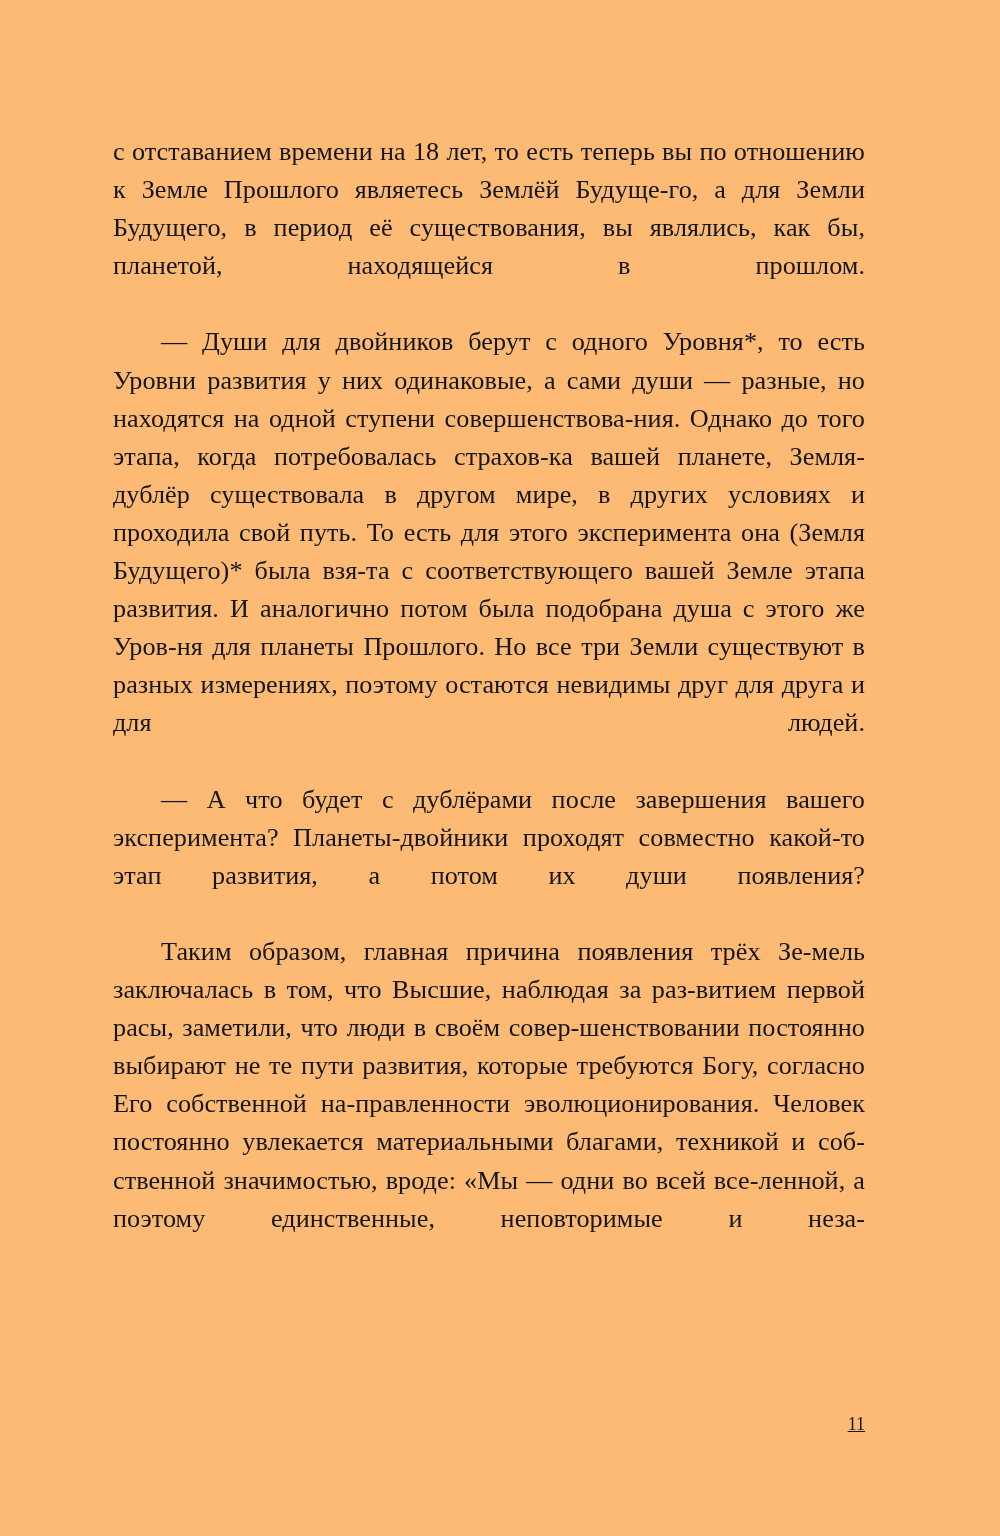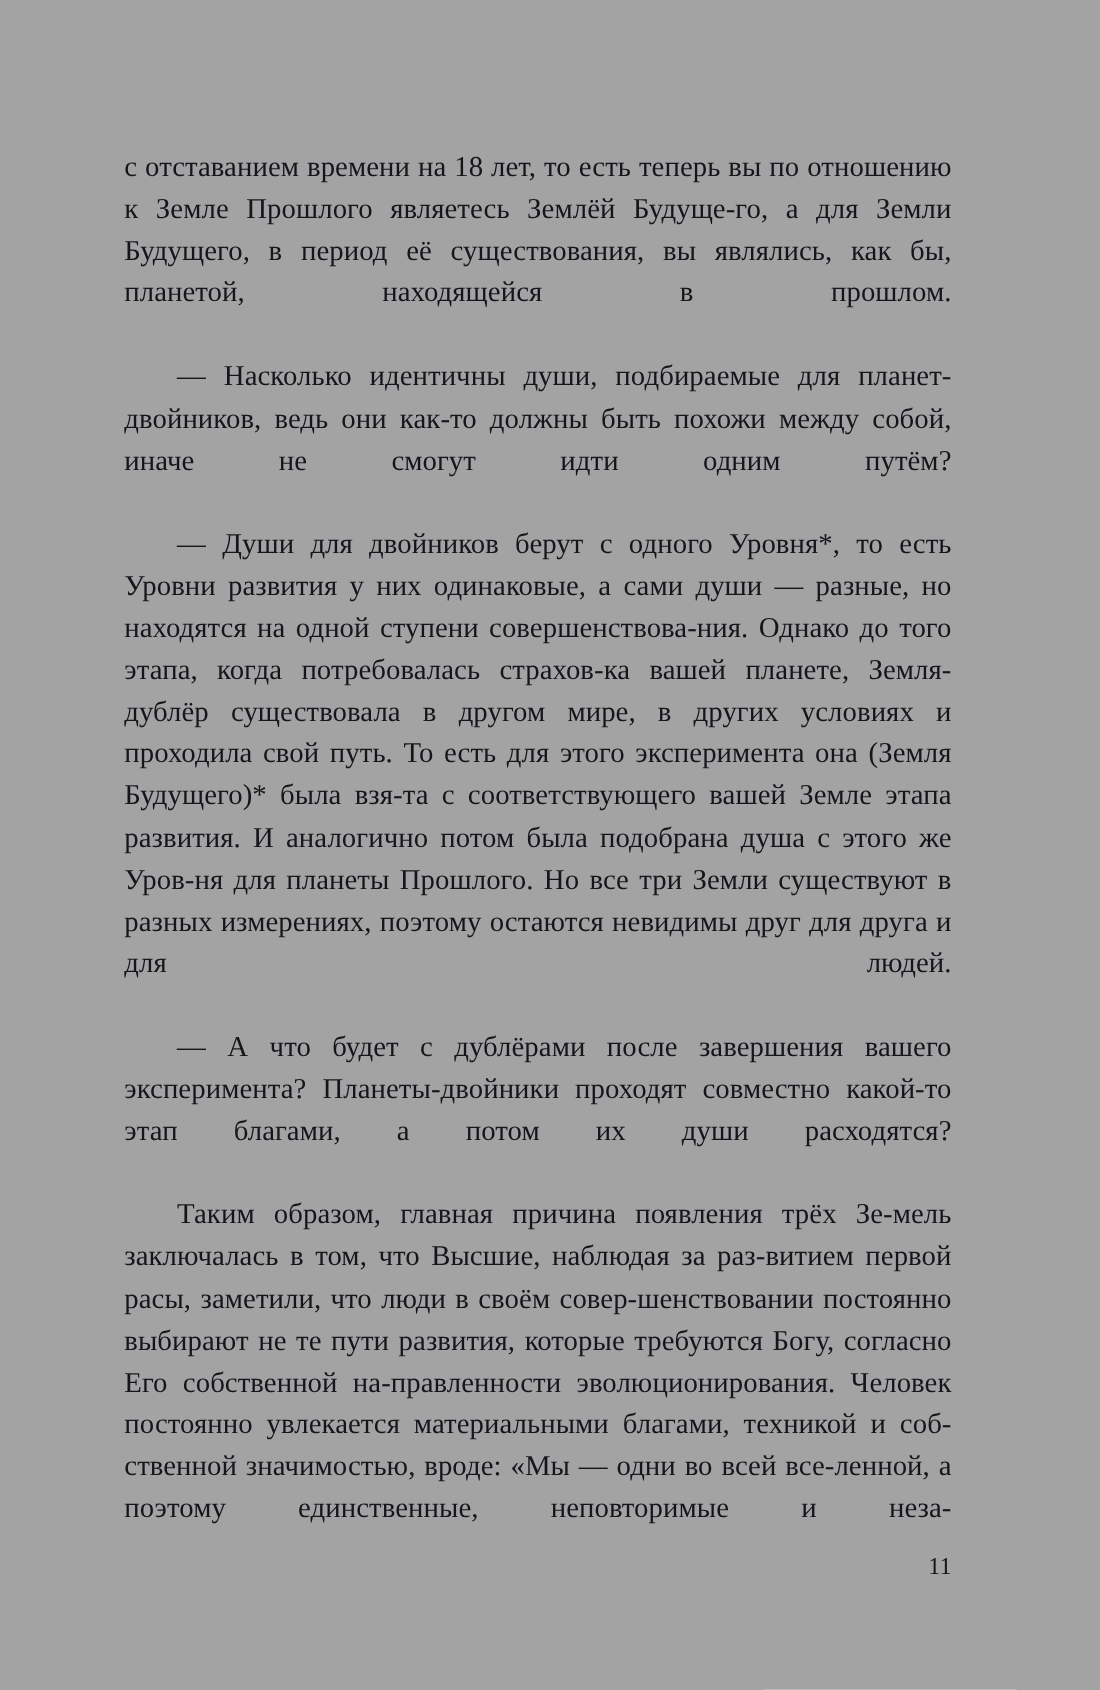--- a/index.html
+++ b/index.html
@@ -14,21 +14,21 @@
     font-family: "Liberation Serif", "DejaVu Serif", serif;
     color: #14161c;
     overflow: hidden;
   }
 
   .page {
     position: relative;
     box-sizing: border-box;
     width: 1000px;
     height: 1536px;
-    background: #a3a3a3;
+    background: #fdba74;
     padding: 0;
   }
 
   .text-block {
     position: absolute;
     left: 113px;
     top: 133px;
     width: 752px;
   }
 
@@ -57,39 +57,39 @@
     display: inline-block;
     width: 100%;
   }
 
   .page-number {
     position: absolute;
     left: 113px;
     top: 1409px;
     width: 752px;
     text-align: right;
-    font-size: 22px;
+    font-size: 18px;
     line-height: 30px;
     color: #14161c;
+    text-decoration: underline;
   }
 </style>
 </head>
 <body>
 
 <div class="page">
 
   <div class="text-block">
 
     <p class="para continuation">с отставанием времени на 18 лет, то есть теперь вы по отношению к Земле Прошлого являетесь Землёй Будуще-го, а для Земли Будущего, в период её существования, вы являлись, как бы, планетой, находящейся в прошлом.</p>
 
-    <p class="para">— Насколько идентичны души, подбираемые для планет-двойников, ведь они как-то должны быть похожи между собой, иначе не смогут идти одним путём?</p>
 
     <p class="para">— Души для двойников берут с одного Уровня*, то есть Уровни развития у них одинаковые, а сами души — разные, но находятся на одной ступени совершенствова-ния. Однако до того этапа, когда потребовалась страхов-ка вашей планете, Земля-дублёр существовала в другом мире, в других условиях и проходила свой путь. То есть для этого эксперимента она (Земля Будущего)* была взя-та с соответствующего вашей Земле этапа развития. И аналогично потом была подобрана душа с этого же Уров-ня для планеты Прошлого. Но все три Земли существуют в разных измерениях, поэтому остаются невидимы друг для друга и для людей.</p>
 
-    <p class="para">— А что будет с дублёрами после завершения вашего эксперимента? Планеты-двойники проходят совместно какой-то этап благами, а потом их души расходятся?</p>
+    <p class="para">— А что будет с дублёрами после завершения вашего эксперимента? Планеты-двойники проходят совместно какой-то этап развития, а потом их души появления?</p>
 
 
     <p class="para">Таким образом, главная причина появления трёх Зе-мель заключалась в том, что Высшие, наблюдая за раз-витием первой расы, заметили, что люди в своём совер-шенствовании постоянно выбирают не те пути развития, которые требуются Богу, согласно Его собственной на-правленности эволюционирования. Человек постоянно увлекается материальными благами, техникой и соб-ственной значимостью, вроде: «Мы — одни во всей все-ленной, а поэтому единственные, неповторимые и неза-</p>
 
   </div>
 
   <div class="page-number">11</div>
 
 </div>
 

